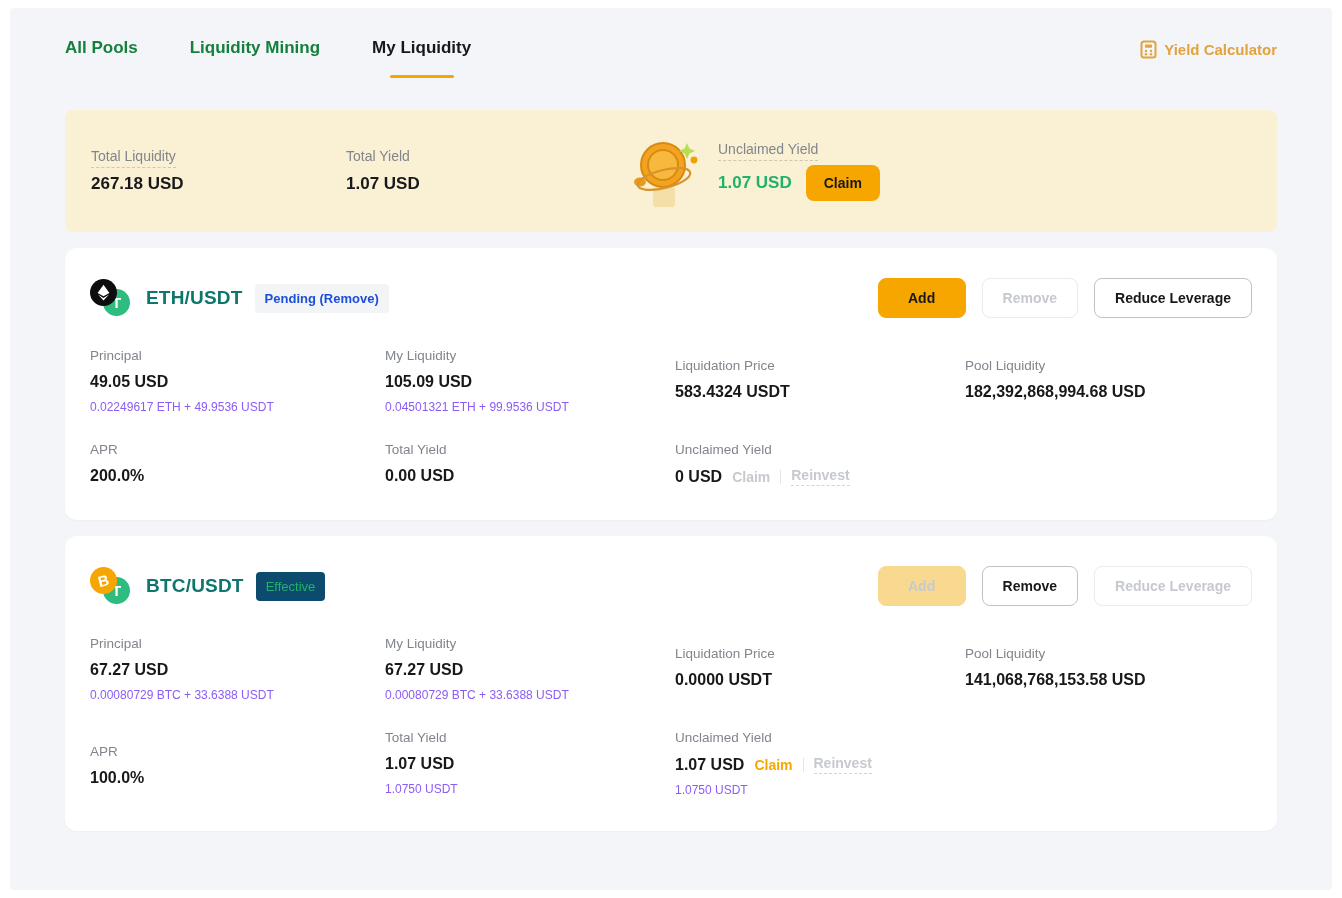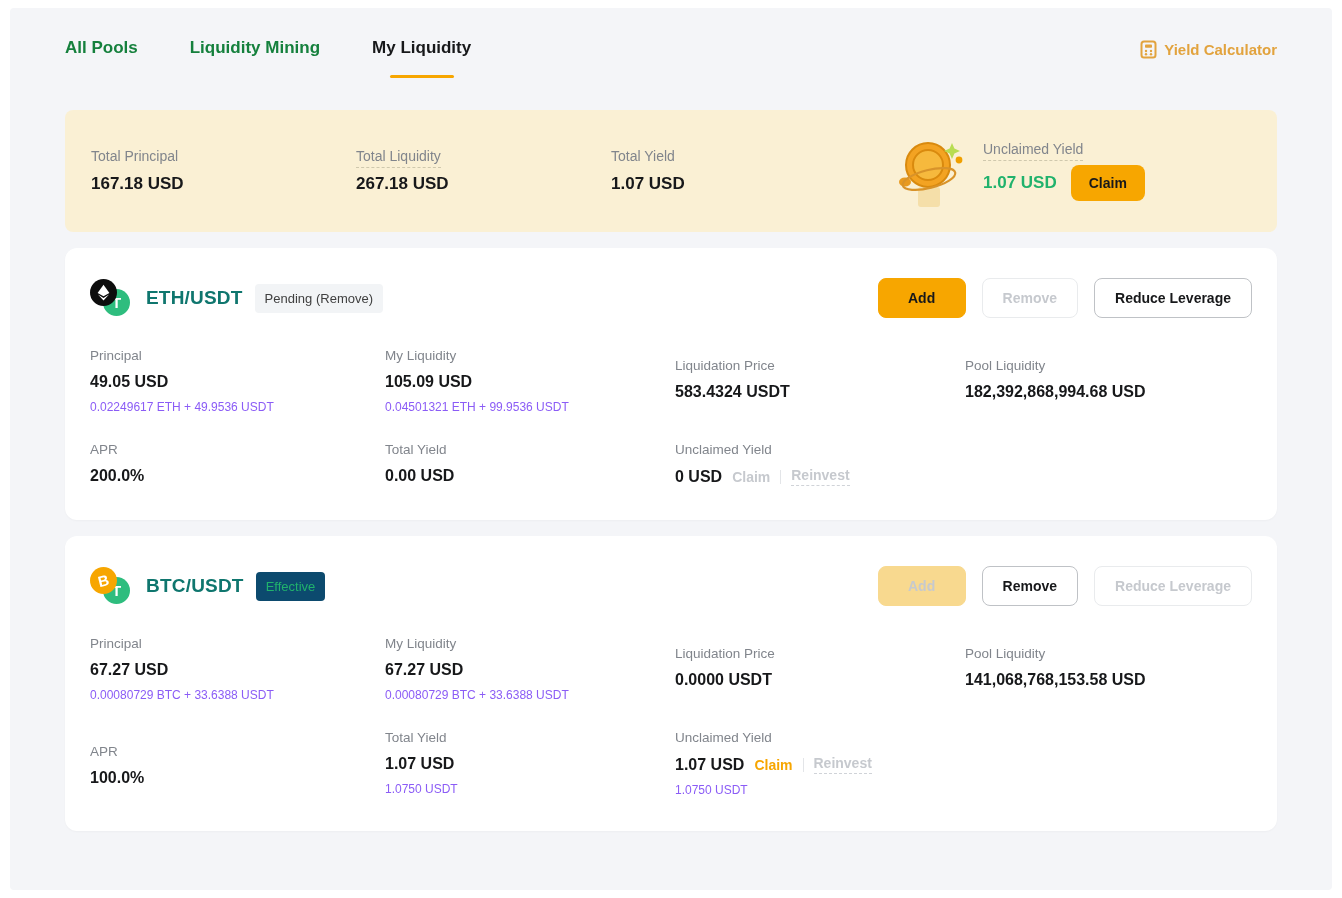--- a/index.html
+++ b/index.html
@@ -37,21 +37,21 @@
   .pair-icons { position:relative; width:44px; height:38px; flex:0 0 auto; }
   .coin { position:absolute; width:27px; height:27px; border-radius:50%; display:flex; align-items:center; justify-content:center; color:#fff; font-weight:700; }
   .coin.base { left:0; top:0; z-index:2; }
   .coin.quote { left:13px; top:10px; z-index:1; font-size:15px; }
   .coin.eth-bg { background:#0d0d0d; }
   .coin.btc-bg { background:#f7a600; font-size:15px; transform:rotate(0deg); }
   .coin.btc-bg span { display:inline-block; transform:rotate(-14deg); }
   .coin.usdt-bg { background:#2ebd7e; }
   .pair-title { margin-left:12px; font-size:19px; font-weight:700; color:#0f766e; letter-spacing:.2px; }
   .badge { margin-left:12px; font-size:13px; padding:7px 10px; border-radius:4px; }
-  .badge.gray { background:#f2f4f6; color:#404040; }
+  .badge.gray { background:#f2f4f6; color:#1d4ed8;font-weight:bold; }
   .badge.greenish { background:#0c4a6e; color:#20b26c;text-align:center; }
 
   .head-buttons { margin-left:auto; display:flex; gap:16px; }
   .hbtn { height:40px; padding:0 20px; border-radius:8px; font-size:14px; font-weight:700; font-family:"Liberation Sans", sans-serif; cursor:pointer; background:#fff; }
   .hbtn.primary { background:#f7a600; color:#17181a; border:1px solid #f7a600; min-width:88px; }
   .hbtn.primary.disabled { background:#f8d98f; border-color:#f8d98f; color:#c6c9ce; cursor:default; min-width:88px; }
   .hbtn.outline { border:1px solid #bfc2c6; color:#17181a; }
   .hbtn.outline.disabled { border:1px solid #e9ebed; color:#c6c9ce; cursor:default; }
 
   .grid { margin-top:30px; display:grid; grid-template-columns:295px 290px 290px 1fr; row-gap:28px; }
@@ -87,24 +87,20 @@
           <circle cx="6" cy="11" r="1.2" fill="#e2a33e"></circle>
             <circle cx="11" cy="11" r="1.2" fill="#e2a33e"></circle>
           <circle cx="6" cy="14.3" r="1.2" fill="#e2a33e"></circle>
             <circle cx="11" cy="14.3" r="1.2" fill="#e2a33e"></circle>
         </svg>
         <span>Yield Calculator</span>
       </a>
     </div>
 
     <section class="banner">
-      <div class="sum-col sum-c1">
-        <div class="sum-label"><span>Total Principal</span></div>
-        <div class="sum-value">167.18 USD</div>
-      </div>
       <div class="sum-col sum-c2">
         <div class="sum-label"><span class="dashed-u">Total Liquidity</span></div>
         <div class="sum-value">267.18 USD</div>
       </div>
       <div class="sum-col sum-c3">
         <div class="sum-label"><span>Total Yield</span></div>
         <div class="sum-value">1.07 USD</div>
       </div>
       <div class="sum-right">
         <svg class="coin-illu" width="72" height="80" viewBox="0 0 72 80">

